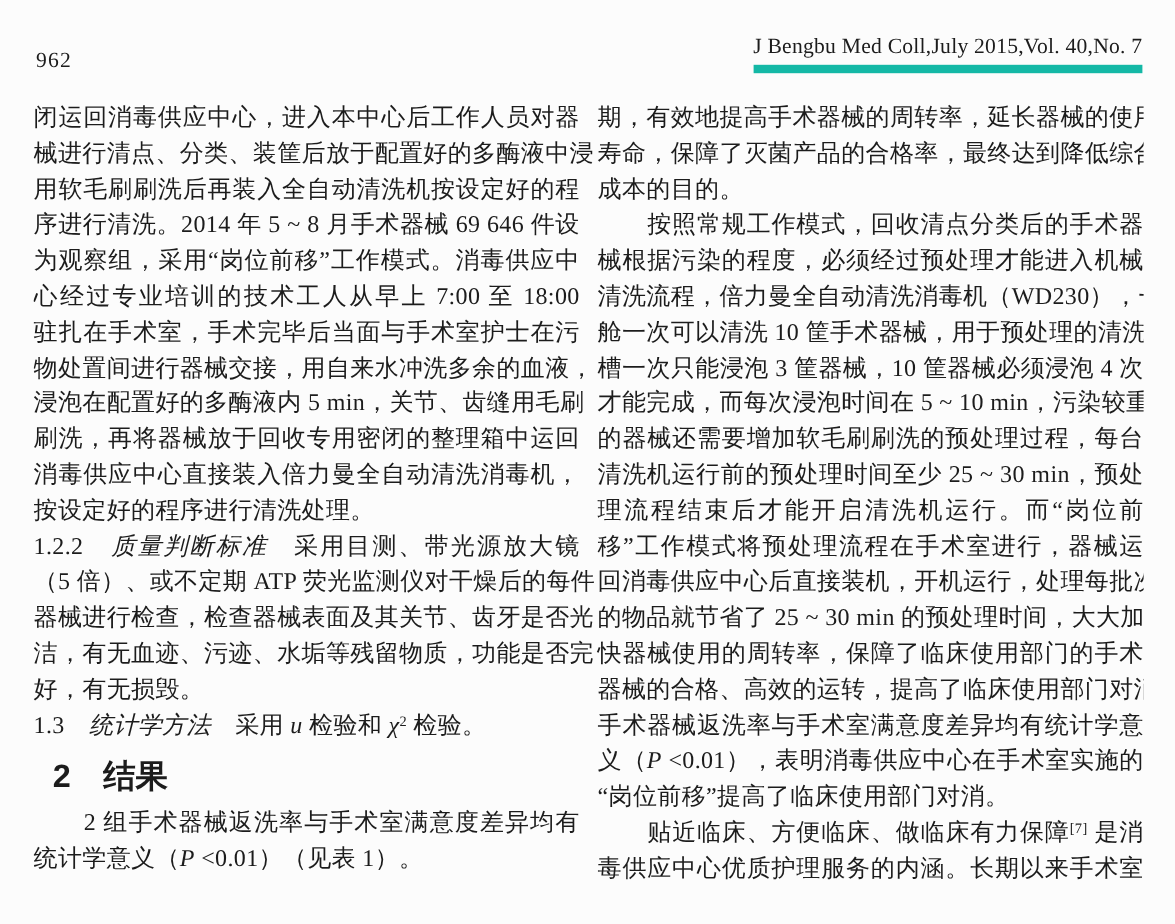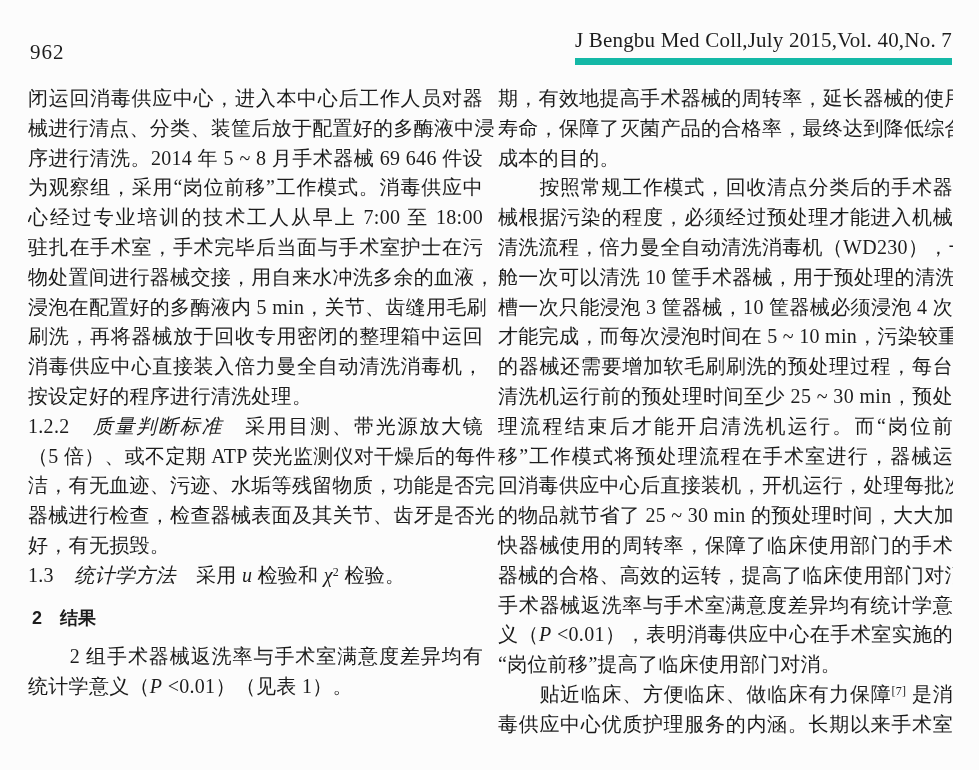--- a/index.html
+++ b/index.html
@@ -10,21 +10,21 @@
     font-family: "Liberation Serif", "DejaVu Serif", serif;
     overflow: hidden;
     position: relative;
   }
   .page-header {
     position: absolute;
     top: 28px; left: 30px; right: 27px;
     display: flex;
     justify-content: space-between;
     align-items: flex-end;
-    font-size: 21px;
+    font-size: 18px;
   }
   .page-number { letter-spacing: 1px; }
   .journal-ref {
     border-bottom: 7px solid #14b8a6;
     padding-bottom: 5px;
     letter-spacing: 0.2px;
   }
   .columns {
     position: absolute;
     top: 84px; left: 28px; right: 26px; bottom: 0;
@@ -43,52 +43,53 @@
     white-space: nowrap;
   }
   .tl.nf { text-align-last: left; }
   .tl sup {
     font-size: 12px;
     line-height: 0;
     vertical-align: 6px;
   }
   .seg-i { font-style: italic; }
   .sec-heading {
-    font-size: 18px;
+    font-size: 27px;
     font-weight: 700;
     line-height: 29.8px;
-    margin: 13px 0 9px 4px;
+    margin: 13px 0 9px 16px;
     font-family: "Liberation Sans", "DejaVu Sans", sans-serif;
   }
 </style>
 </head>
 <body>
 
 <header class="page-header">
   <span class="page-number">962</span>
   <span class="journal-ref">J Bengbu Med Coll,July 2015,Vol. 40,No. 7</span>
 </header>
 
 <main class="columns">
   <div class="col">
       <div class="tl"><span>闭运回消毒供应中心，进入本中心后工作人员对器</span></div>
       <div class="tl"><span>械进行清点、分类、装筐后放于配置好的多酶液中浸</span></div>
+      <div class="tl"><span>用软毛刷刷洗后再装入全自动清洗机按设定好的程</span></div>
       <div class="tl"><span>序进行清洗。2014 年 5 ~ 8 月手术器械 69 646 件设</span></div>
       <div class="tl"><span>为观察组，采用“岗位前移”工作模式。消毒供应中</span></div>
       <div class="tl"><span>心经过专业培训的技术工人从早上 7:00 至 18:00</span></div>
       <div class="tl"><span>驻扎在手术室，手术完毕后当面与手术室护士在污</span></div>
       <div class="tl"><span>物处置间进行器械交接，用自来水冲洗多余的血液，</span></div>
       <div class="tl"><span>浸泡在配置好的多酶液内 5 min，关节、齿缝用毛刷</span></div>
       <div class="tl"><span>刷洗，再将器械放于回收专用密闭的整理箱中运回</span></div>
       <div class="tl"><span>消毒供应中心直接装入倍力曼全自动清洗消毒机，</span></div>
       <div class="tl nf"><span>按设定好的程序进行清洗处理。</span></div>
       <div class="tl"><span>1.2.2　</span><span class="seg-i">质量判断标准</span><span>　采用目测、带光源放大镜</span></div>
       <div class="tl"><span>（5 倍）、或不定期 ATP 荧光监测仪对干燥后的每件</span></div>
+      <div class="tl"><span>器械进行检查，检查器械表面及其关节、齿牙是否光</span></div>
       <div class="tl"><span>洁，有无血迹、污迹、水垢等残留物质，功能是否完</span></div>
-      <div class="tl"><span>器械进行检查，检查器械表面及其关节、齿牙是否光</span></div>
       <div class="tl nf"><span>好，有无损毁。</span></div>
       <div class="tl nf"><span>1.3　</span><span class="seg-i">统计学方法</span><span>　采用 </span><span class="seg-i">u</span><span> 检验和 </span><span class="seg-i">χ</span><sup>2</sup><span> 检验。</span></div>
       <div class="sec-heading">2　结果</div>
       <div class="tl"><span>　　2 组手术器械返洗率与手术室满意度差异均有</span></div>
       <div class="tl nf"><span>统计学意义（</span><span class="seg-i">P</span><span> &lt;0.01）（见表 1）。</span></div>
     </div>
   <div class="col">
       <div class="tl"><span>期，有效地提高手术器械的周转率，延长器械的使用</span></div>
       <div class="tl"><span>寿命，保障了灭菌产品的合格率，最终达到降低综合</span></div>
       <div class="tl nf"><span>成本的目的。</span></div>

